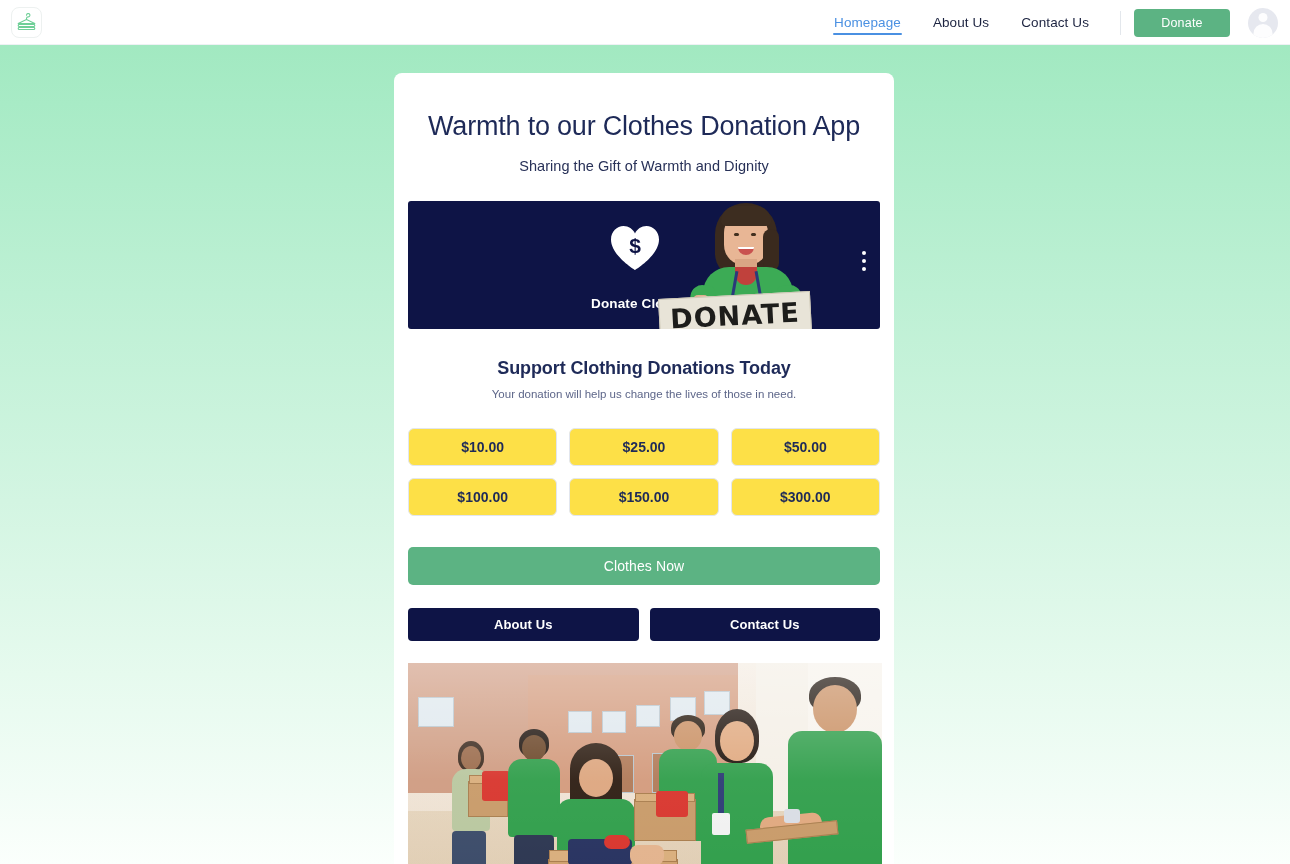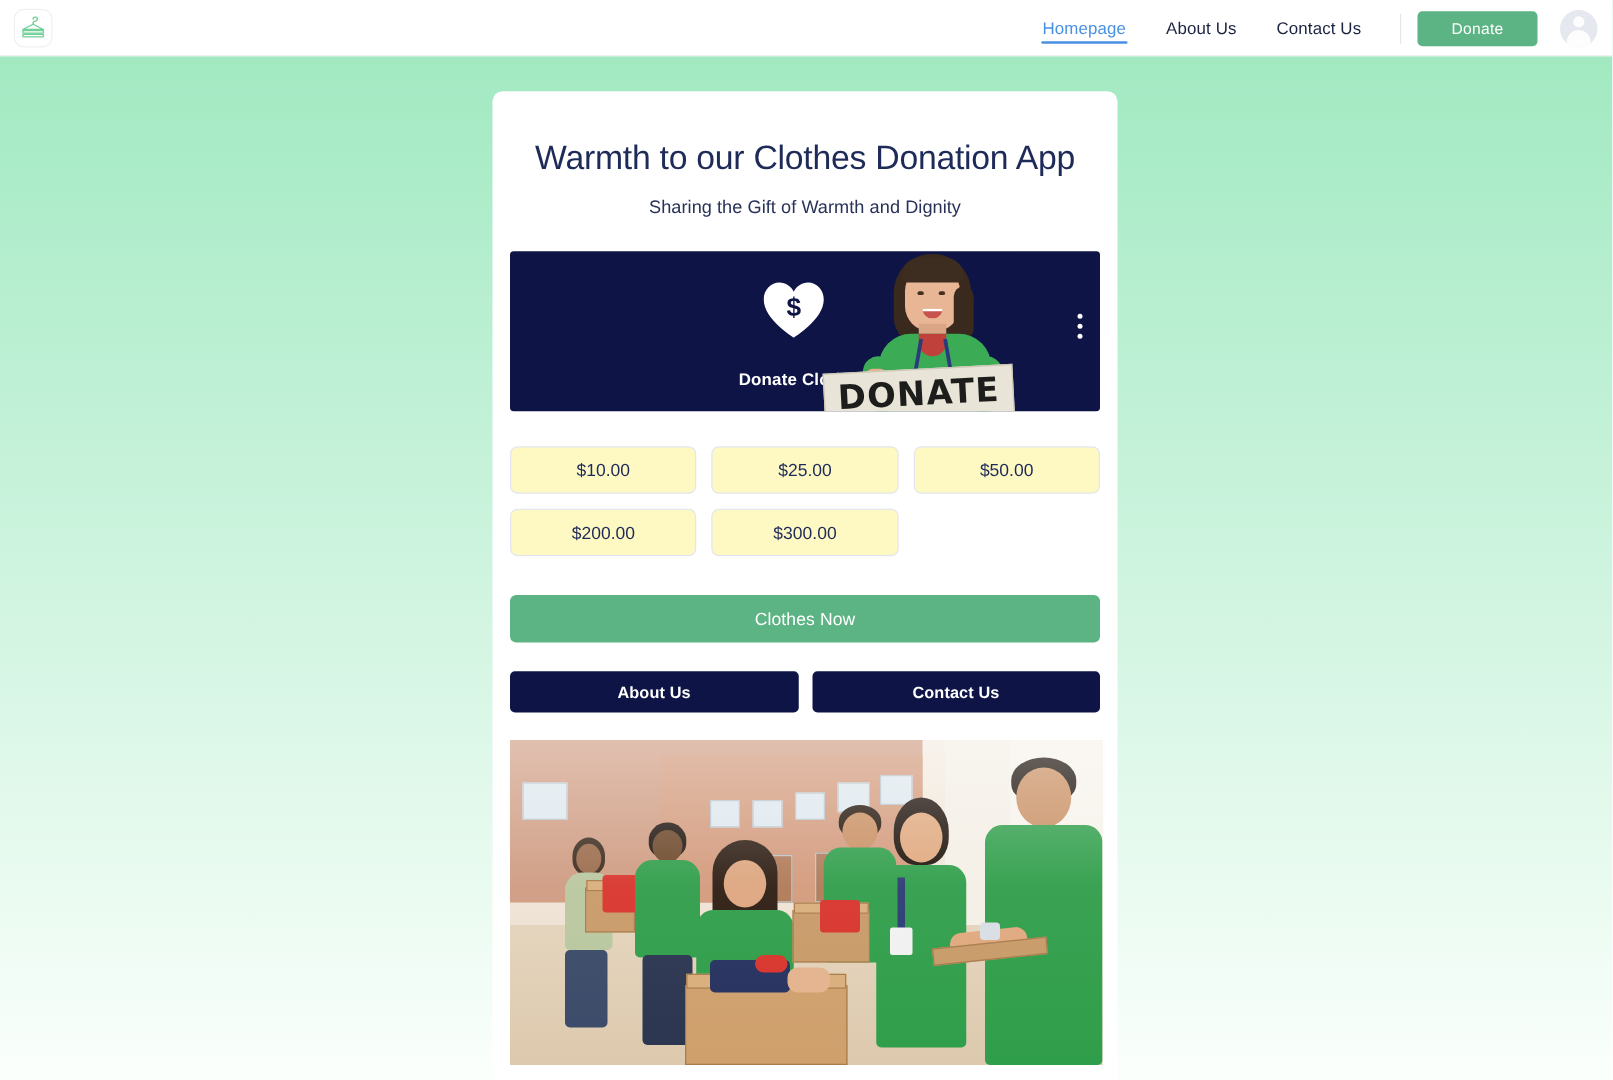--- a/index.html
+++ b/index.html
@@ -362,26 +362,26 @@
 
   .amount-grid {
     display: grid;
     grid-template-columns: repeat(3, 1fr);
     gap: 12px;
     margin-top: 28px;
   }
 
   .amount-btn {
     height: 38px;
-    background: #fef9c3;
+    background: #fde047;
     border: 1px solid #e2e6ee;
     border-radius: 6px;
     color: #1e2a58;
     font-size: 14px;
-    font-weight: normal;
+    font-weight: bold;
     font-family: "Liberation Sans", sans-serif;
     cursor: pointer;
     display: flex;
     align-items: center;
     justify-content: center;
   }
 
   .donate-now {
     display: block;
     width: 100%;
@@ -563,26 +563,29 @@
         </div>
       </div>
 
       <div class="kebab">
         <span></span>
           <span></span>
           <span></span>
       </div>
     </div>
 
+    <h2 class="section-title">Support Clothing Donations Today</h2>
+    <p class="section-sub">Your donation will help us change the lives of those in need.</p>
 
     <div class="amount-grid">
       <button class="amount-btn">$10.00</button>
       <button class="amount-btn">$25.00</button>
       <button class="amount-btn">$50.00</button>
-      <button class="amount-btn">$200.00</button>
+      <button class="amount-btn">$100.00</button>
+      <button class="amount-btn">$150.00</button>
       <button class="amount-btn">$300.00</button>
     </div>
 
     <button class="donate-now">Clothes Now</button>
 
     <div class="secondary-row">
       <button class="secondary-btn">About Us</button>
       <button class="secondary-btn">Contact Us</button>
     </div>
 

